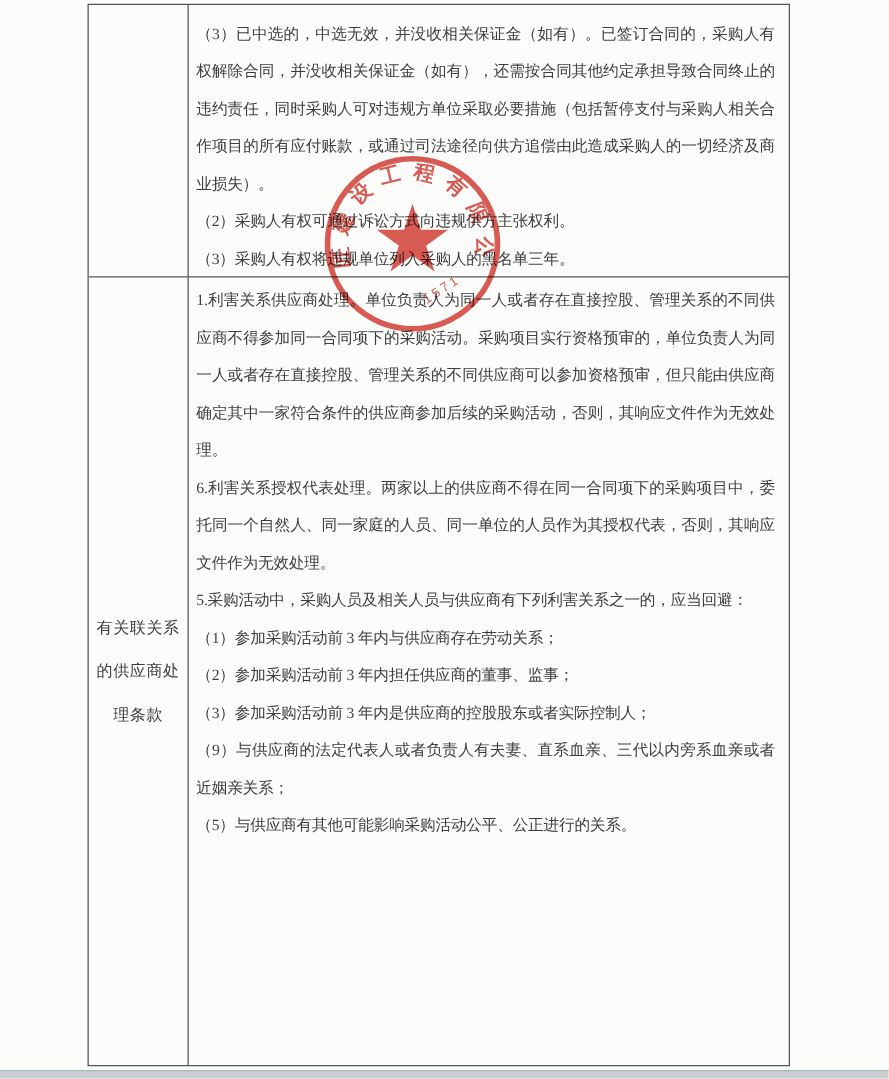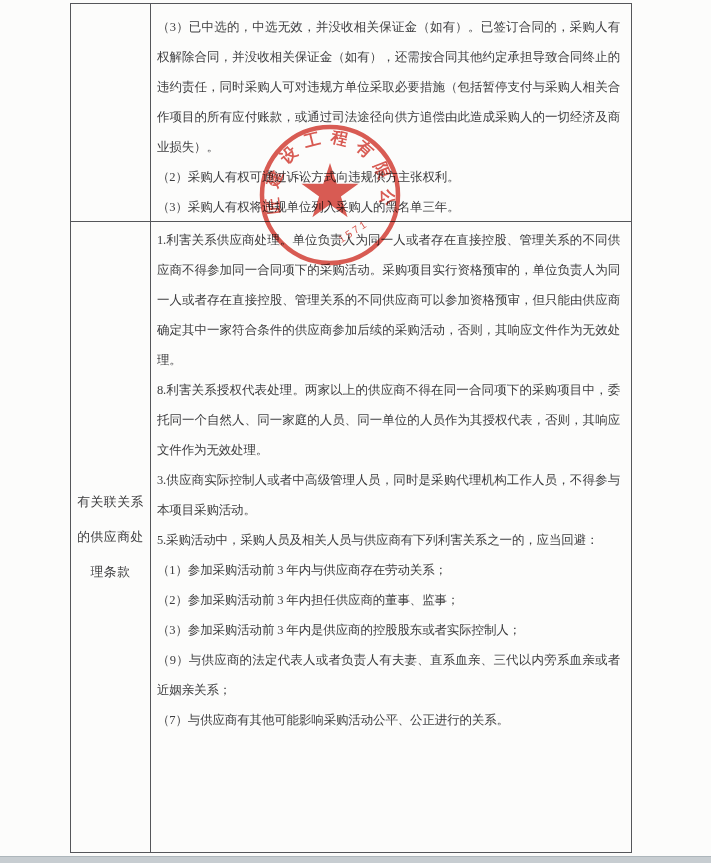--- a/index.html
+++ b/index.html
@@ -72,28 +72,27 @@
         <p>（3）已中选的，中选无效，并没收相关保证金（如有）。已签订合同的，采购人有权解除合同，并没收相关保证金（如有），还需按合同其他约定承担导致合同终止的违约责任，同时采购人可对违规方单位采取必要措施（包括暂停支付与采购人相关合作项目的所有应付账款，或通过司法途径向供方追偿由此造成采购人的一切经济及商业损失）。</p>
         <p>（2）采购人有权可通过诉讼方式向违规供方主张权利。</p>
         <p>（3）采购人有权将违规单位列入采购人的黑名单三年。</p>
       </div>
 
     <div class="cell left label-cell">有关联关系
 的供应商处
 理条款</div>
     <div class="cell text-cell r2">
         <p>1.利害关系供应商处理。单位负责人为同一人或者存在直接控股、管理关系的不同供应商不得参加同一合同项下的采购活动。采购项目实行资格预审的，单位负责人为同一人或者存在直接控股、管理关系的不同供应商可以参加资格预审，但只能由供应商确定其中一家符合条件的供应商参加后续的采购活动，否则，其响应文件作为无效处理。</p>
-        <p>8.利害关系授权代表处理。两家以上的供应商不得在同一合同项下的采购项目中，委托同一个自然人、同一家庭的人员、同一单位的人员作为其授权代表，否则，其响应文件作为无效处理。</p>
-        <p>3.供应商实际控制人或者中高级管理人员，同时是采购代理机构工作人员，不得参与本项目采购活动。</p>
+        <p>6.利害关系授权代表处理。两家以上的供应商不得在同一合同项下的采购项目中，委托同一个自然人、同一家庭的人员、同一单位的人员作为其授权代表，否则，其响应文件作为无效处理。</p>
         <p>5.采购活动中，采购人员及相关人员与供应商有下列利害关系之一的，应当回避：</p>
         <p>（1）参加采购活动前 3 年内与供应商存在劳动关系；</p>
         <p>（2）参加采购活动前 3 年内担任供应商的董事、监事；</p>
         <p>（3）参加采购活动前 3 年内是供应商的控股股东或者实际控制人；</p>
         <p>（9）与供应商的法定代表人或者负责人有夫妻、直系血亲、三代以内旁系血亲或者近姻亲关系；</p>
-        <p>（7）与供应商有其他可能影响采购活动公平、公正进行的关系。</p>
+        <p>（5）与供应商有其他可能影响采购活动公平、公正进行的关系。</p>
       </div>
   </div>
 
   <svg class="seal" viewBox="0 0 148 148">
     <g fill="none" stroke="#d6453c">
       <circle cx="74" cy="74" r="68" stroke-width="4.5"></circle>
     </g>
     <polygon fill="#d6453c" stroke="none" points="74,42 80.74,62.73 102.53,62.73 84.9,75.54 91.63,96.27 74,83.46 56.37,96.27 63.1,75.54 45.47,62.73 67.26,62.73"></polygon>
     <defs>
       <path id="sealTextArc" d="M 25.1 91.8 A 52 52 0 1 1 122.9 91.8"></path>

